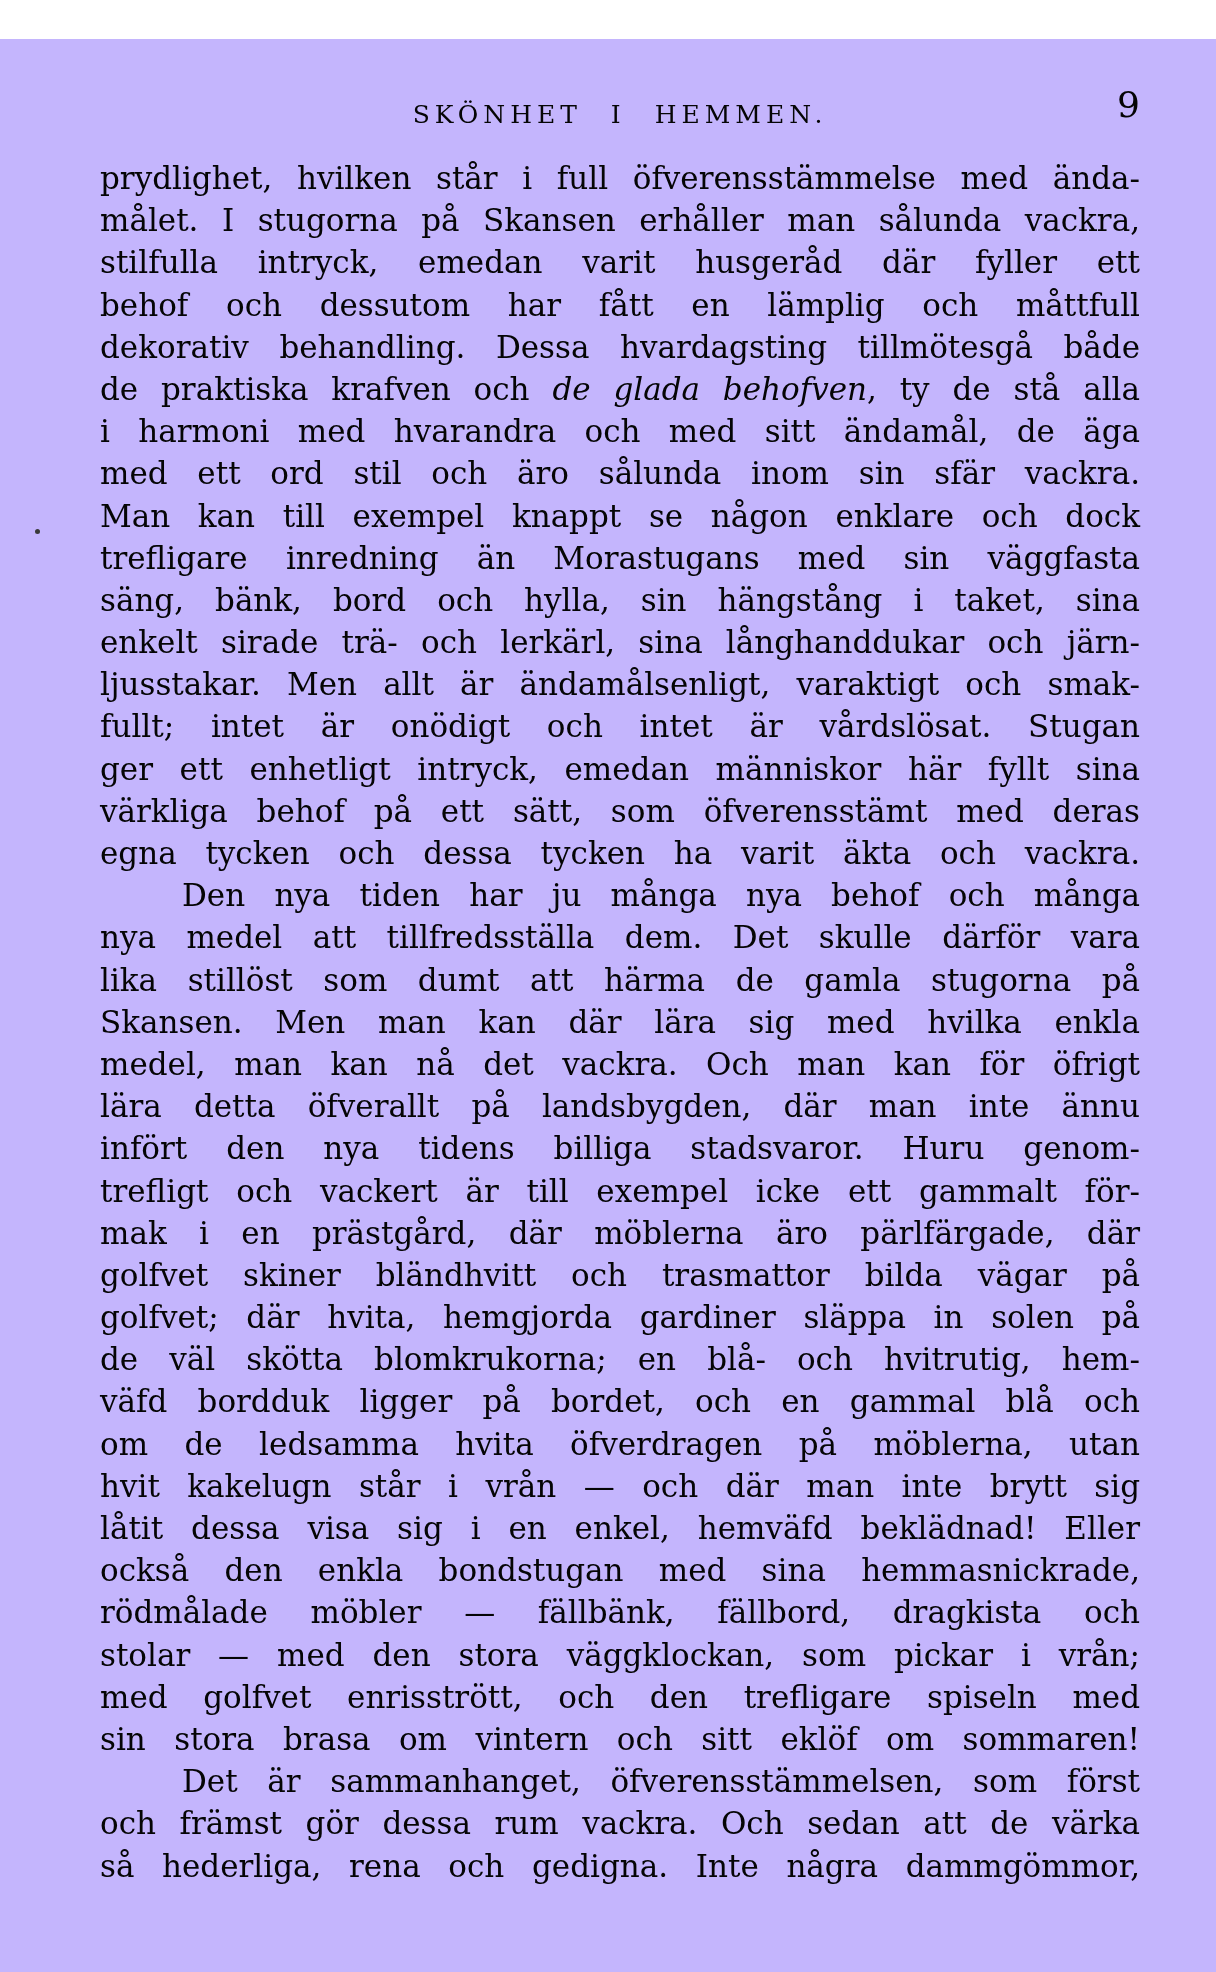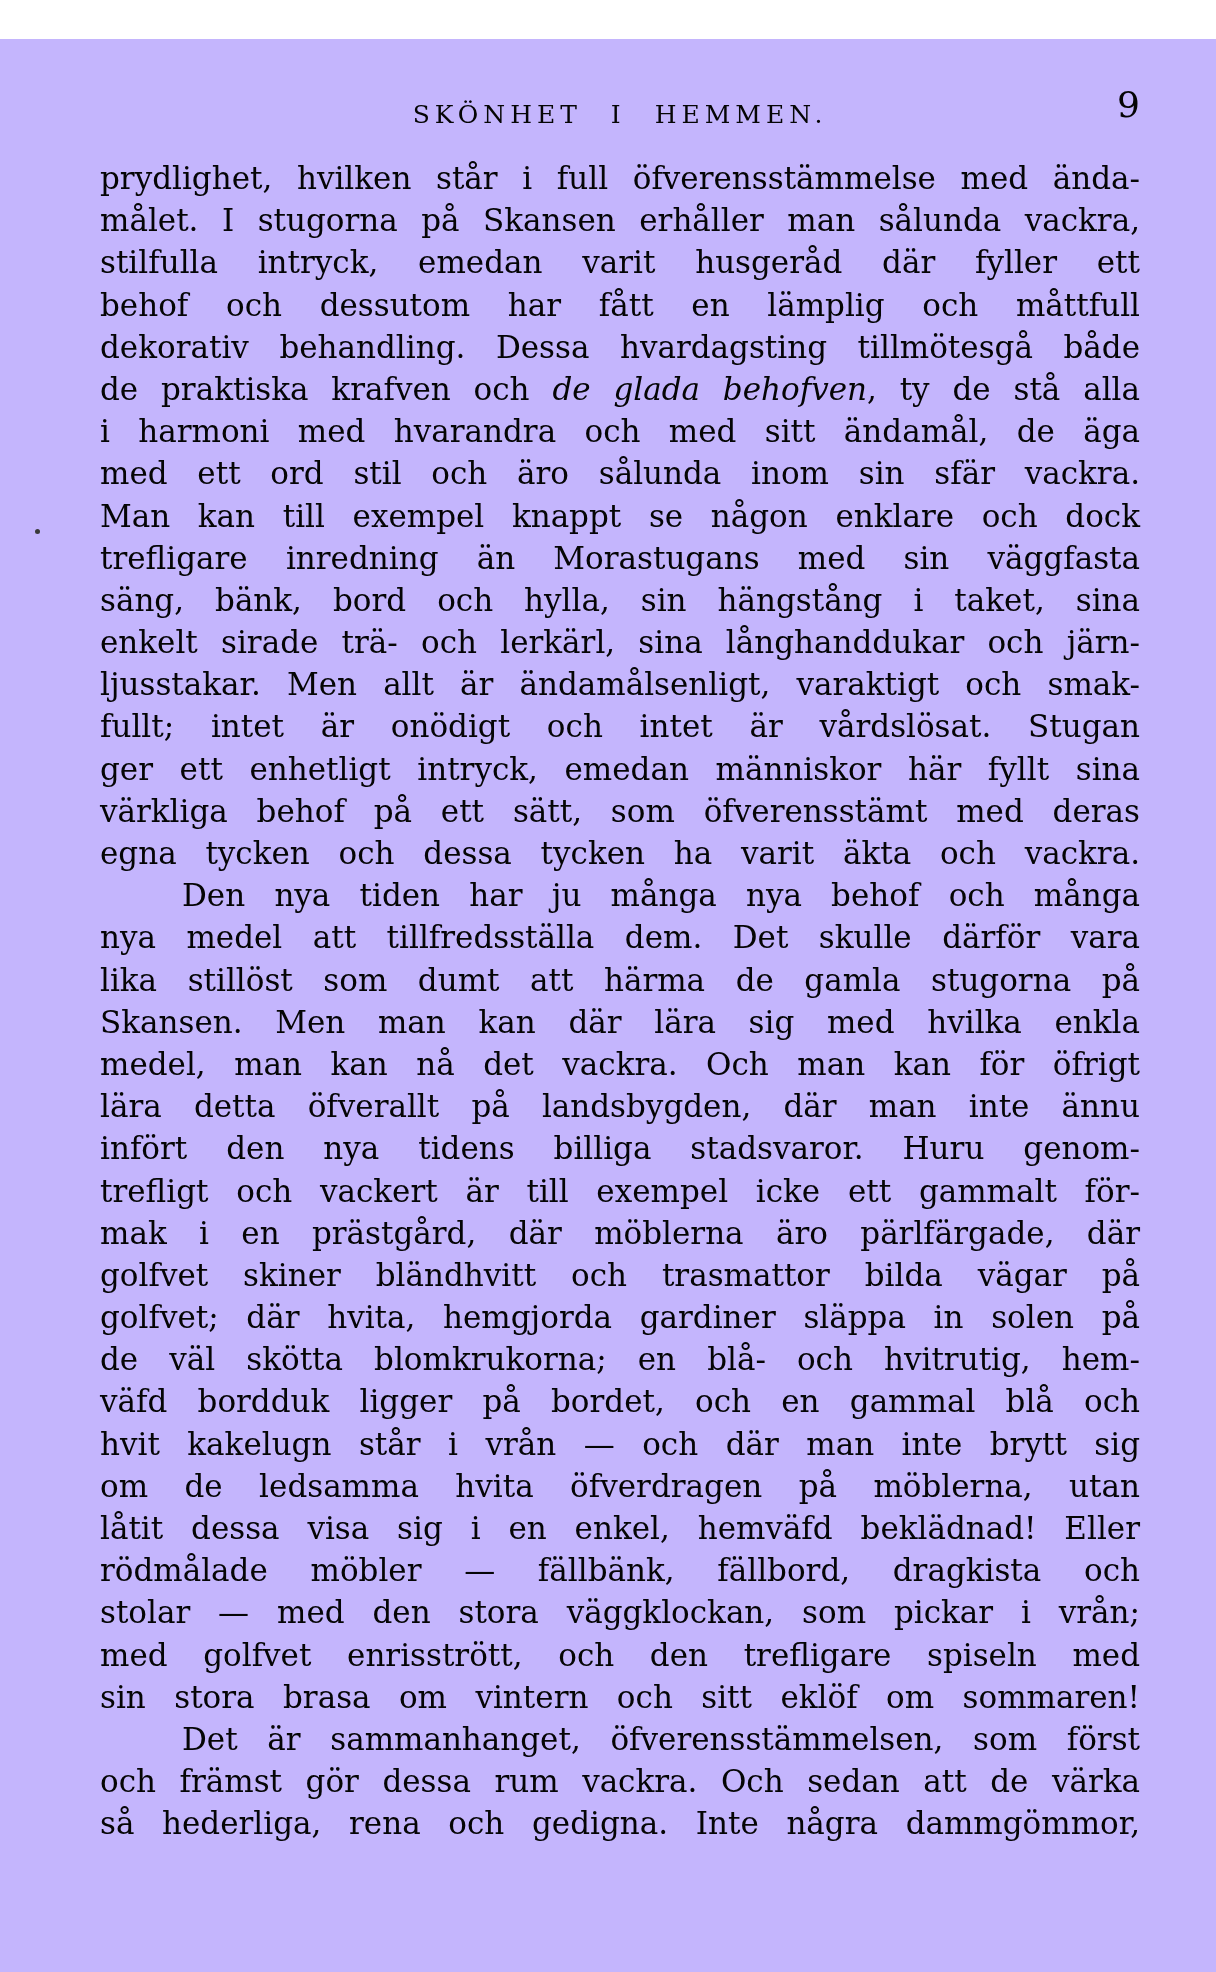--- a/index.html
+++ b/index.html
@@ -97,23 +97,24 @@
       <div class="text-line"><span>Skansen.  Men man kan där lära sig med hvilka enkla</span></div>
       <div class="text-line"><span>medel, man kan nå det vackra.  Och man kan för öfrigt</span></div>
       <div class="text-line"><span>lära detta öfverallt på landsbygden, där man inte ännu</span></div>
       <div class="text-line"><span>infört den nya tidens billiga stadsvaror.  Huru genom-</span></div>
       <div class="text-line"><span>trefligt och vackert är till exempel icke ett gammalt för-</span></div>
       <div class="text-line"><span>mak i en prästgård, där möblerna äro pärlfärgade, där</span></div>
       <div class="text-line"><span>golfvet skiner bländhvitt och trasmattor bilda vägar på</span></div>
       <div class="text-line"><span>golfvet; där hvita, hemgjorda gardiner släppa in solen på</span></div>
       <div class="text-line"><span>de väl skötta blomkrukorna; en blå- och hvitrutig, hem-</span></div>
       <div class="text-line"><span>väfd bordduk ligger på bordet, och en gammal blå och</span></div>
+      <div class="text-line"><span>om de ledsamma hvita öfverdragen på möblerna, utan</span></div>
       <div class="text-line"><span>hvit kakelugn står i vrån — och där man inte brytt sig</span></div>
-      <div class="text-line"><span>om de ledsamma hvita öfverdragen på möblerna, utan</span></div>
       <div class="text-line"><span>låtit dessa visa sig i en enkel, hemväfd beklädnad!  Eller</span></div>
+      <div class="text-line"><span>också den enkla bondstugan med sina hemmasnickrade,</span></div>
       <div class="text-line"><span>rödmålade möbler — fällbänk, fällbord, dragkista och</span></div>
       <div class="text-line"><span>stolar — med den stora väggklockan, som pickar i vrån;</span></div>
       <div class="text-line"><span>med golfvet enrisstrött, och den trefligare spiseln med</span></div>
       <div class="text-line"><span>sin stora brasa om vintern och sitt eklöf om sommaren!</span></div>
       <div class="text-line indent"><span>Det är sammanhanget, öfverensstämmelsen, som först</span></div>
       <div class="text-line"><span>och främst gör dessa rum vackra.  Och sedan att de värka</span></div>
       <div class="text-line"><span>så hederliga, rena och gedigna.  Inte några dammgömmor,</span></div>
     </div>
 <div class="speck" style="left: 35px; top: 490px;"></div>
     <div class="speck" style="left: 489px; top: 1964px;"></div>

